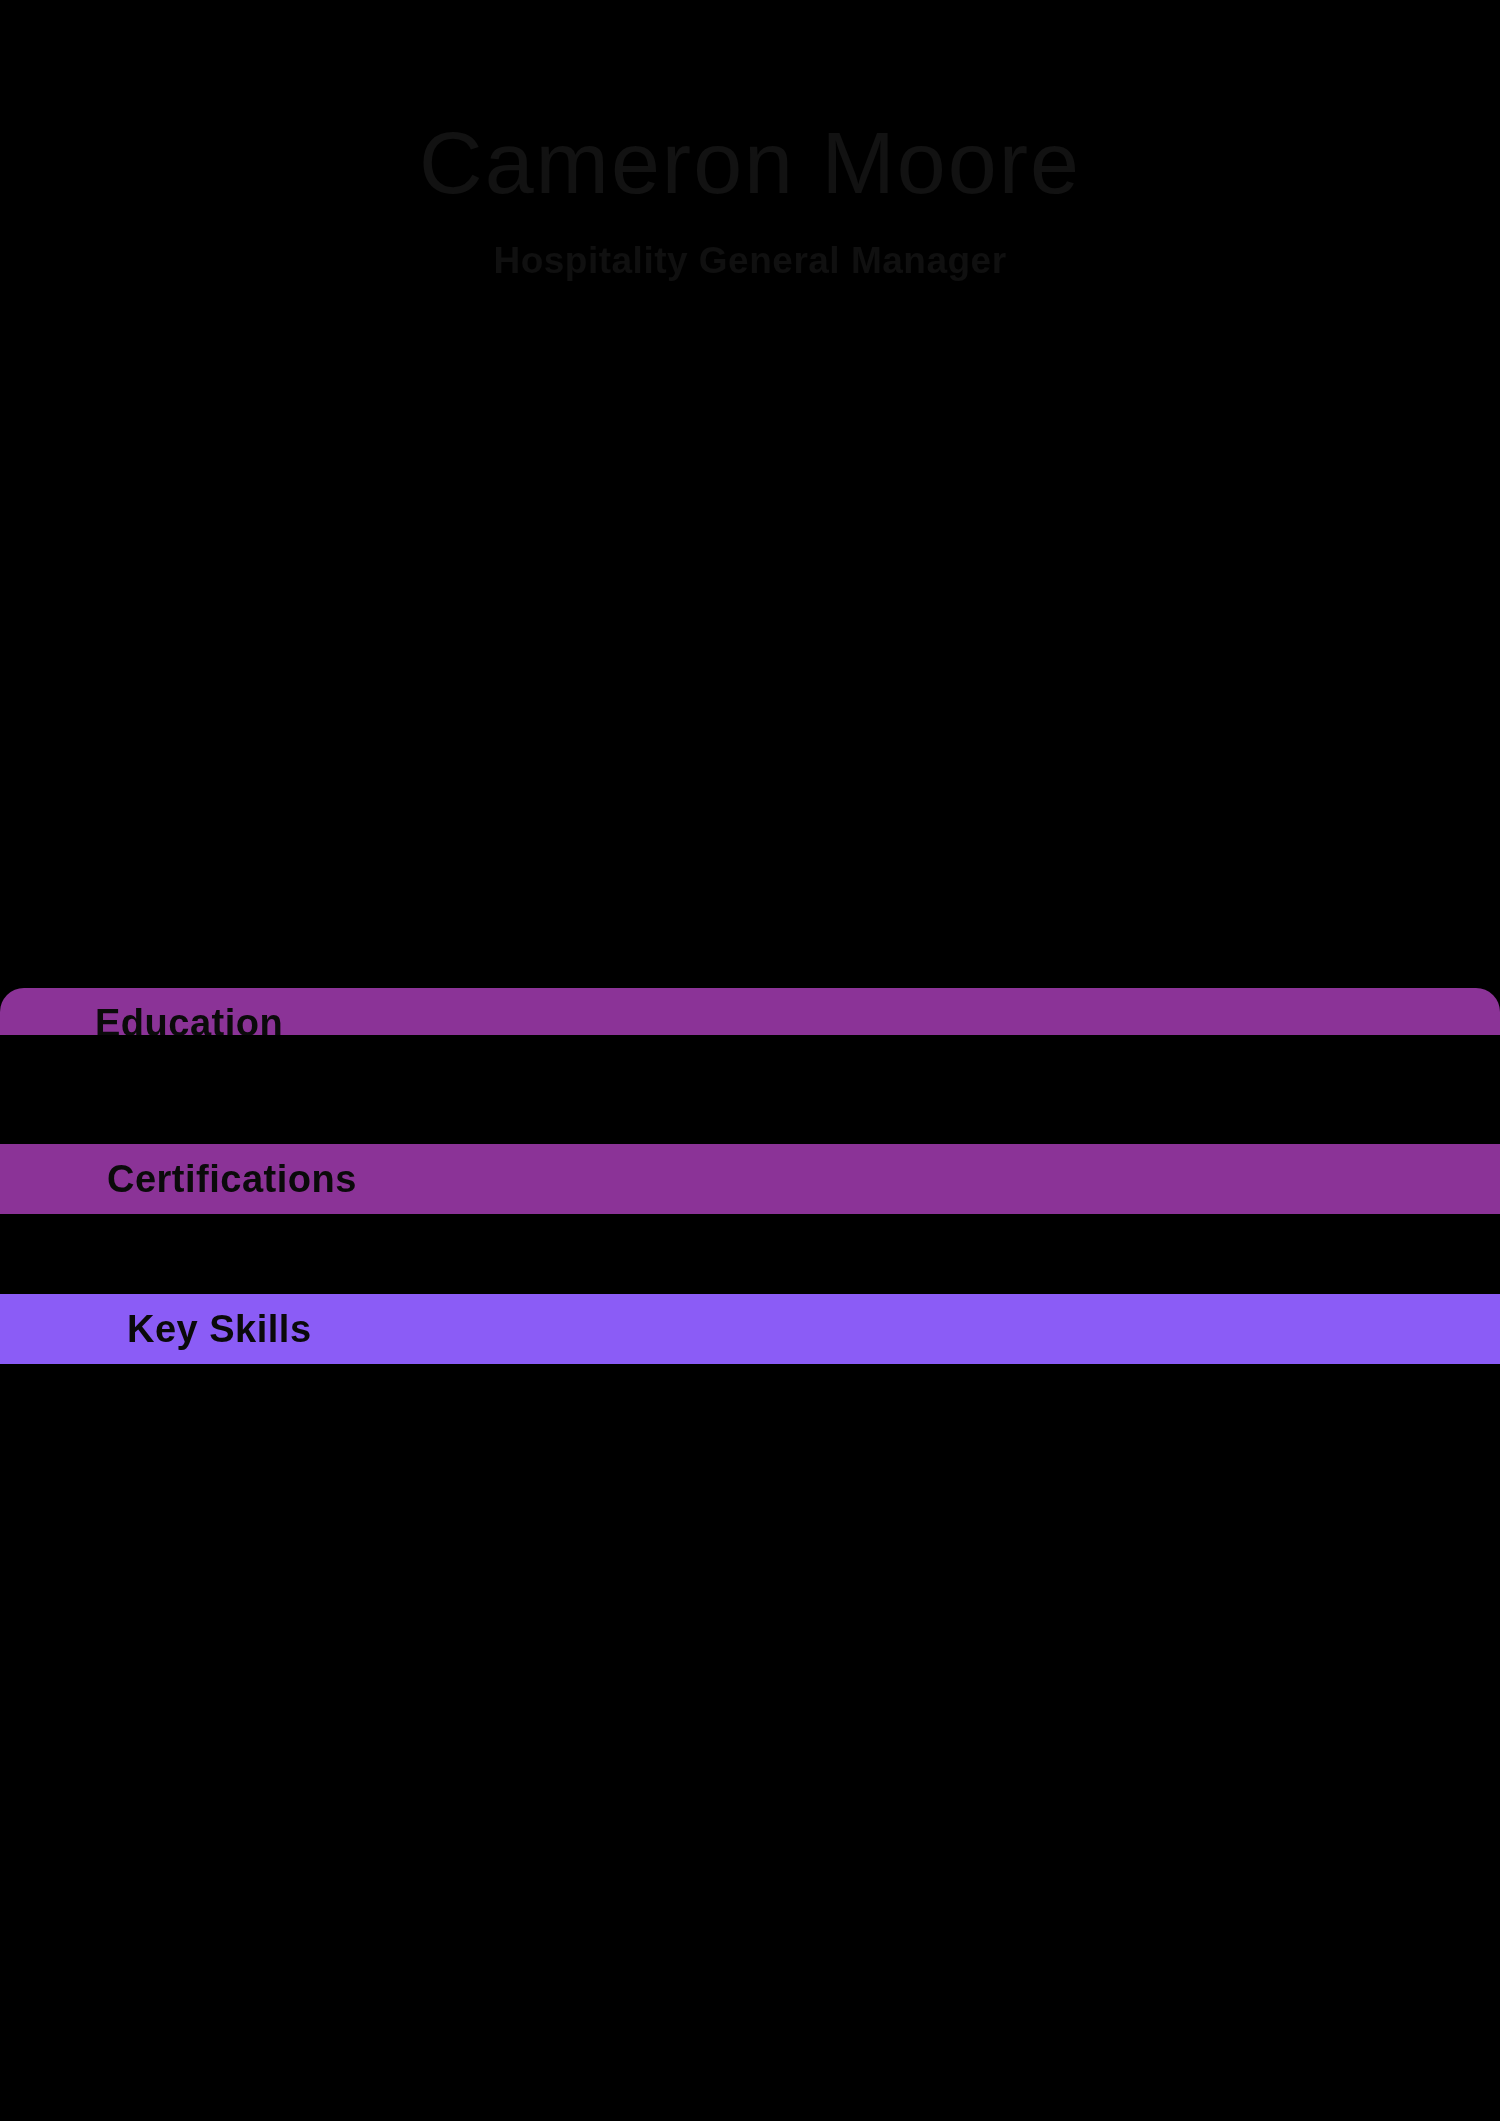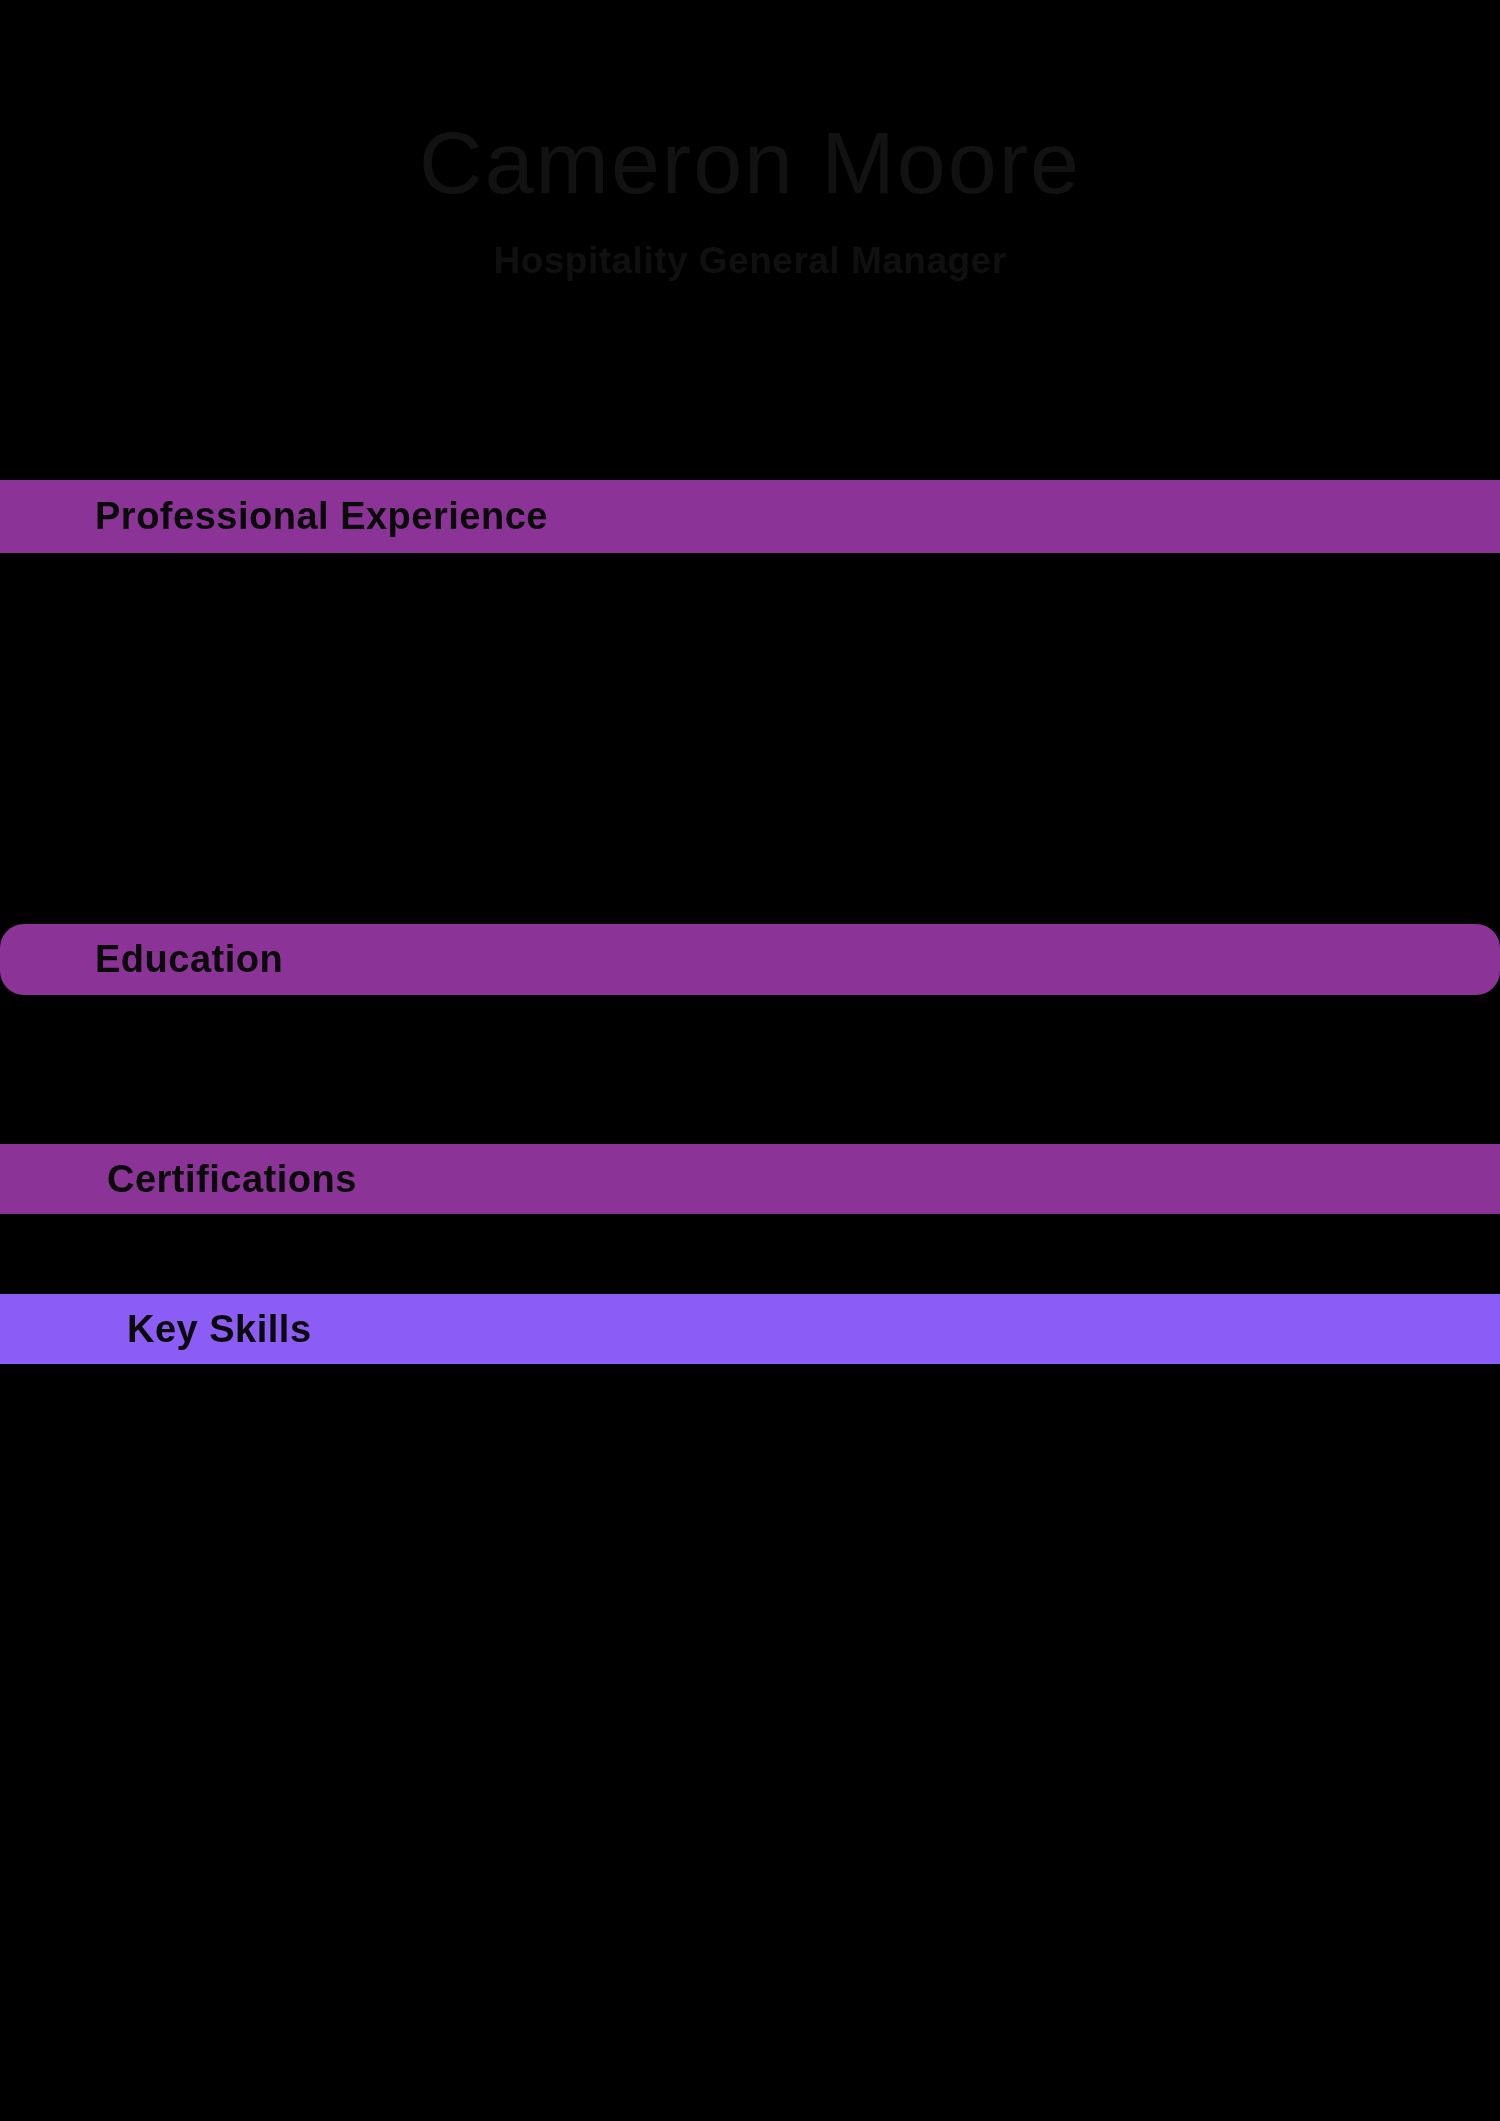--- a/index.html
+++ b/index.html
@@ -57,38 +57,35 @@
   }
   .section-bar .section-label {
     padding-left: 95px;
     font-size: 38px;
     font-weight: 700;
     color: #0a0a0a;
     letter-spacing: 0.5px;
     white-space: nowrap;
   }
   #bar-experience    { top: 480px;  height: 73px; }
-  #bar-education     { top: 924px;  height: 71px; border-radius: 24px; }
+  #bar-education     { top: 988px;  height: 71px; border-radius: 24px; }
   #bar-certifications{ top: 1144px; height: 70px; padding-left: 12px; }
   #bar-keyskills     { top: 1294px; height: 70px; }
 </style>
 </head>
 <body>
 
 <div id="page" style="background: rgb(0, 0, 0);">
 
   <div class="resume-name" style="color: rgb(18, 18, 18);">Cameron Moore</div>
 
   <div class="resume-title">Hospitality General Manager</div>
 
   <div class="content-zone" style="top:300px;height:180px;"></div>
 
-  <div class="section-bar" id="bar-experience" style="background: rgb(139, 51, 151);">
-    <span class="section-label">Professional Experience</span>
-  </div>
 
   <div class="content-zone" style="top:553px;height:411px;"></div>
 
   <div class="section-bar" id="bar-education" style="background: rgb(139, 51, 151);">
     <span class="section-label">Education</span>
   </div>
 
   <div class="content-zone" style="top:1035px;height:109px;"></div>
 
   <div class="section-bar" id="bar-certifications" style="background: rgb(139, 51, 151);">

